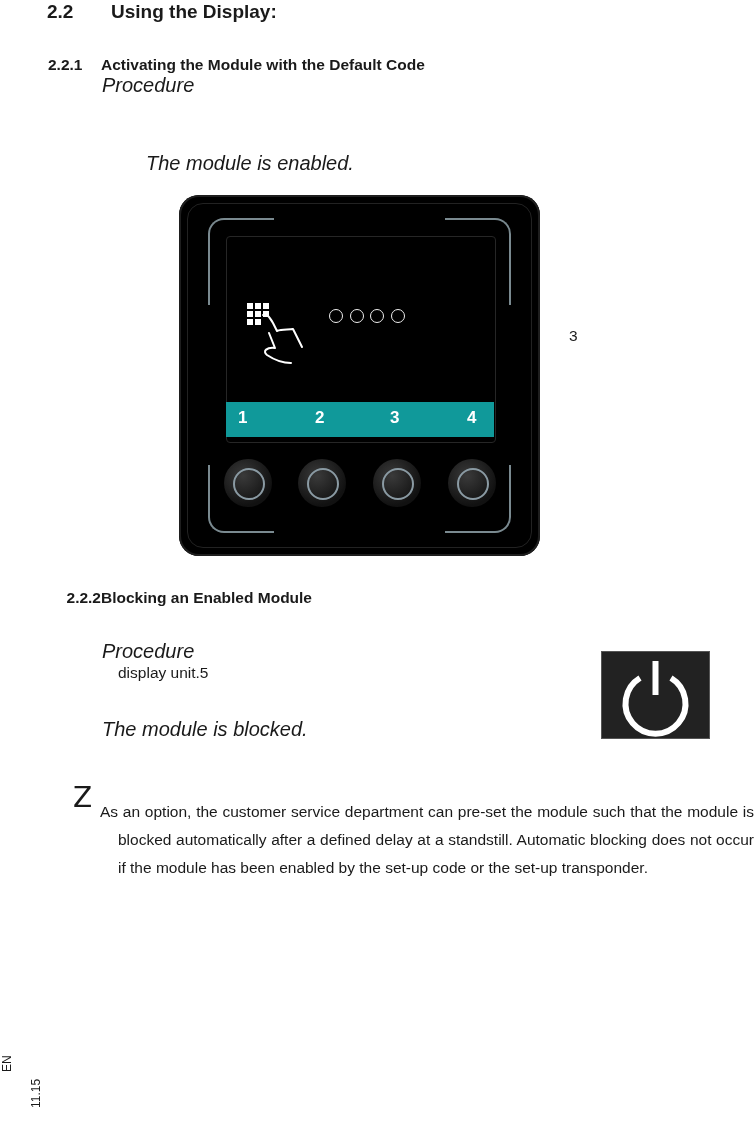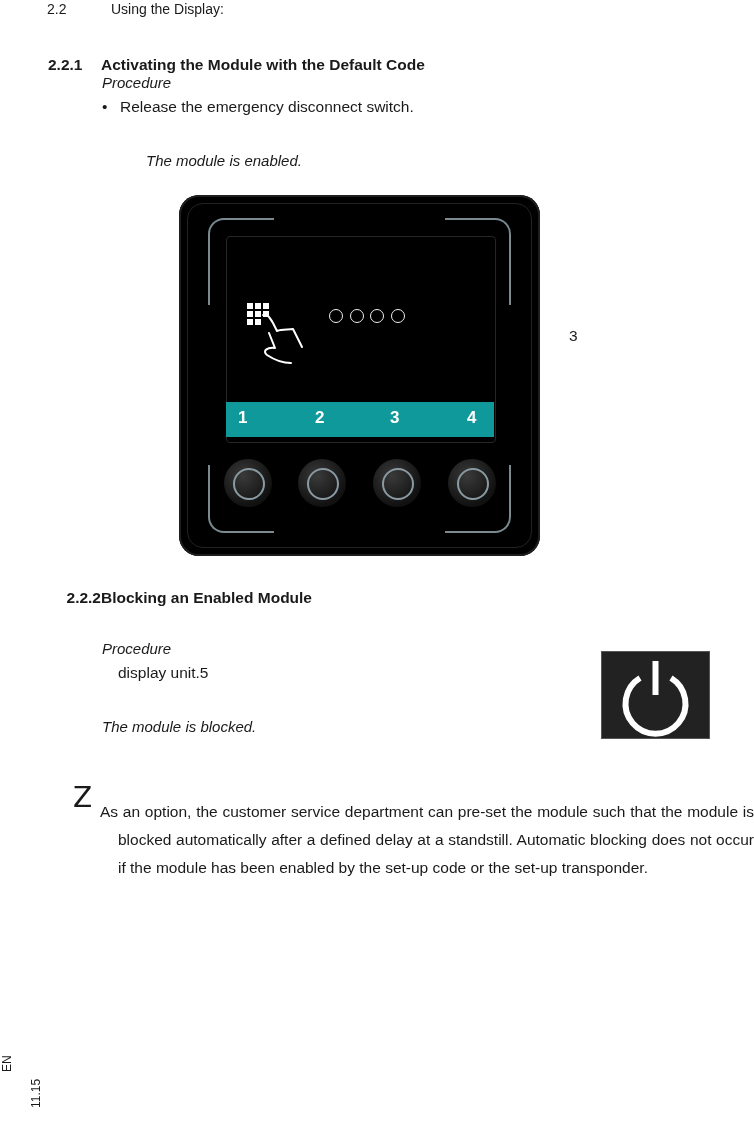--- a/index.html
+++ b/index.html
@@ -1,22 +1,22 @@
 <!DOCTYPE html>
 <html><head>
 <meta charset="utf-8">
 <style>
   html, body { margin: 0; padding: 0; background: #ffffff; }
   body { width: 754px; height: 1134px; position: relative; overflow: hidden;
          font-family: "Liberation Sans", sans-serif; color: #1a1a1a; }
   .abs { position: absolute; }
-  .h2 { font-weight: normal; font-size: 14px; }
+  .h2 { font-weight: bold; font-size: 19px; }
   .h3 { font-weight: bold; font-size: 15.5px; }
   .body { font-size: 15.5px; line-height: 22px; }
-  .ital { font-style: italic; font-size: 15px; }
+  .ital { font-style: italic; font-size: 20px; }
   .num { display: inline-block; }
   .bullet { display: inline-block; width: 18px; }
   
   .device { left: 179px; top: 195px; width: 361px; height: 361px; background: #000;
             border-radius: 20px; box-shadow: inset 0 0 0 2px #1e1e1e; }
   .device-inner { position: absolute; left: 8px; top: 8px; right: 8px; bottom: 8px;
             border-radius: 16px; border: 1px solid #222; }
   .corner { position: absolute; width: 30px; height: 70px; border-color: #7a8a90; border-style: solid; border-width: 0; }
   .screen { position: absolute; left: 47px; top: 41px; width: 268px; height: 205px;
             background: #000; border: 1px solid #262626; border-radius: 4px; }
@@ -37,21 +37,20 @@
   <span class="num" style="width:64px;">2.2</span><span>Using the Display:</span>
 </div>
 
 <div class="abs h3" style="left:48px; top:56px;">
   <span class="num" style="width:53px;">2.2.1</span><span>Activating the Module with the Default Code</span>
 </div>
 
 <div class="abs ital" style="left:102px; top:74px;">Procedure</div>
 
 <div class="abs body" style="left:102px; top:96px; width:640px;">
-  <div><span class="bullet">•</span><span>Release the emergency disconnect switch.</span></div>
 </div>
 
 <div class="abs ital" style="left:102px; top:152px;margin-left:44px;">The module is enabled.</div>
 
 <div class="abs device">
   <div class="device-inner"></div>
 
   <div class="corner" style="left:29px; top:23px; border-top-width:2px; border-left-width:2px; border-top-left-radius:16px; width:64px; height:85px;"></div>
   <div class="corner" style="right:29px; top:23px; border-top-width:2px; border-right-width:2px; border-top-right-radius:16px; width:64px; height:85px;"></div>
   <div class="corner" style="left:29px; bottom:23px; border-bottom-width:2px; border-left-width:2px; border-bottom-left-radius:16px; width:64px; height:66px;"></div>

